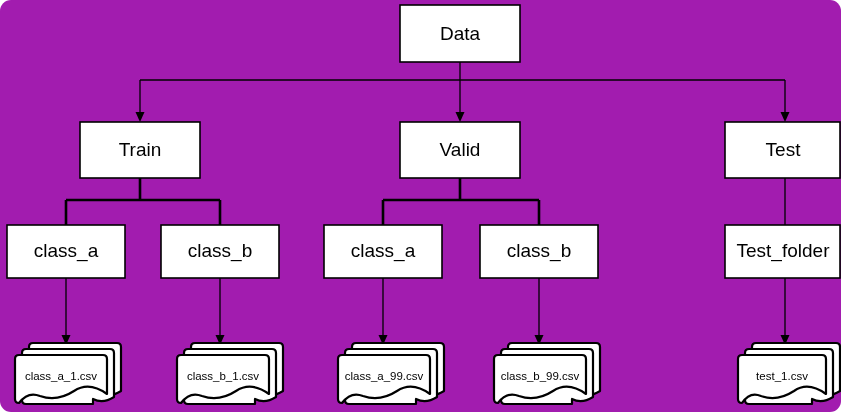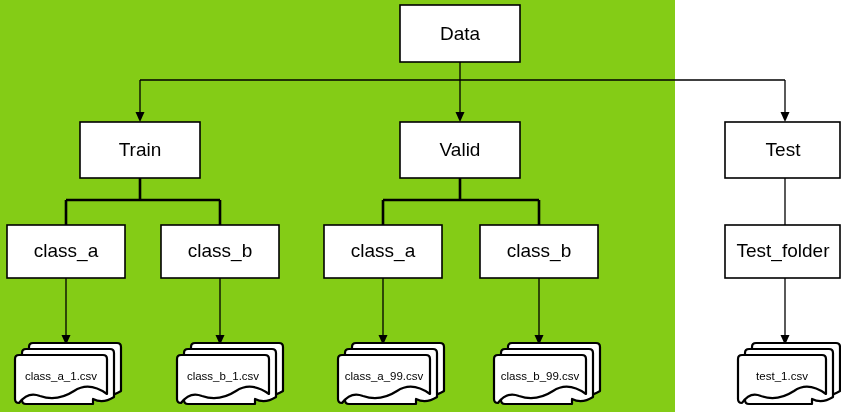--- a/index.html
+++ b/index.html
@@ -9,23 +9,24 @@
     background: #ffffff;
   }
   body {
     width: 841px;
     height: 412px;
     overflow: hidden;
     font-family: "Liberation Sans", sans-serif;
   }
   #diagram-root {
     position: relative;
-    width: 675px;
+    width: 841px;
     height: 412px;
-    background: #84cc16;
+    background: #a21caf;
+    border-radius: 11px;
   }
   svg#diagram-svg {
     display: block;
     width: 841px;
     height: 412px;
   }
   .node-box {
     fill: #ffffff;
     stroke: #000000;
     stroke-width: 1.6;

